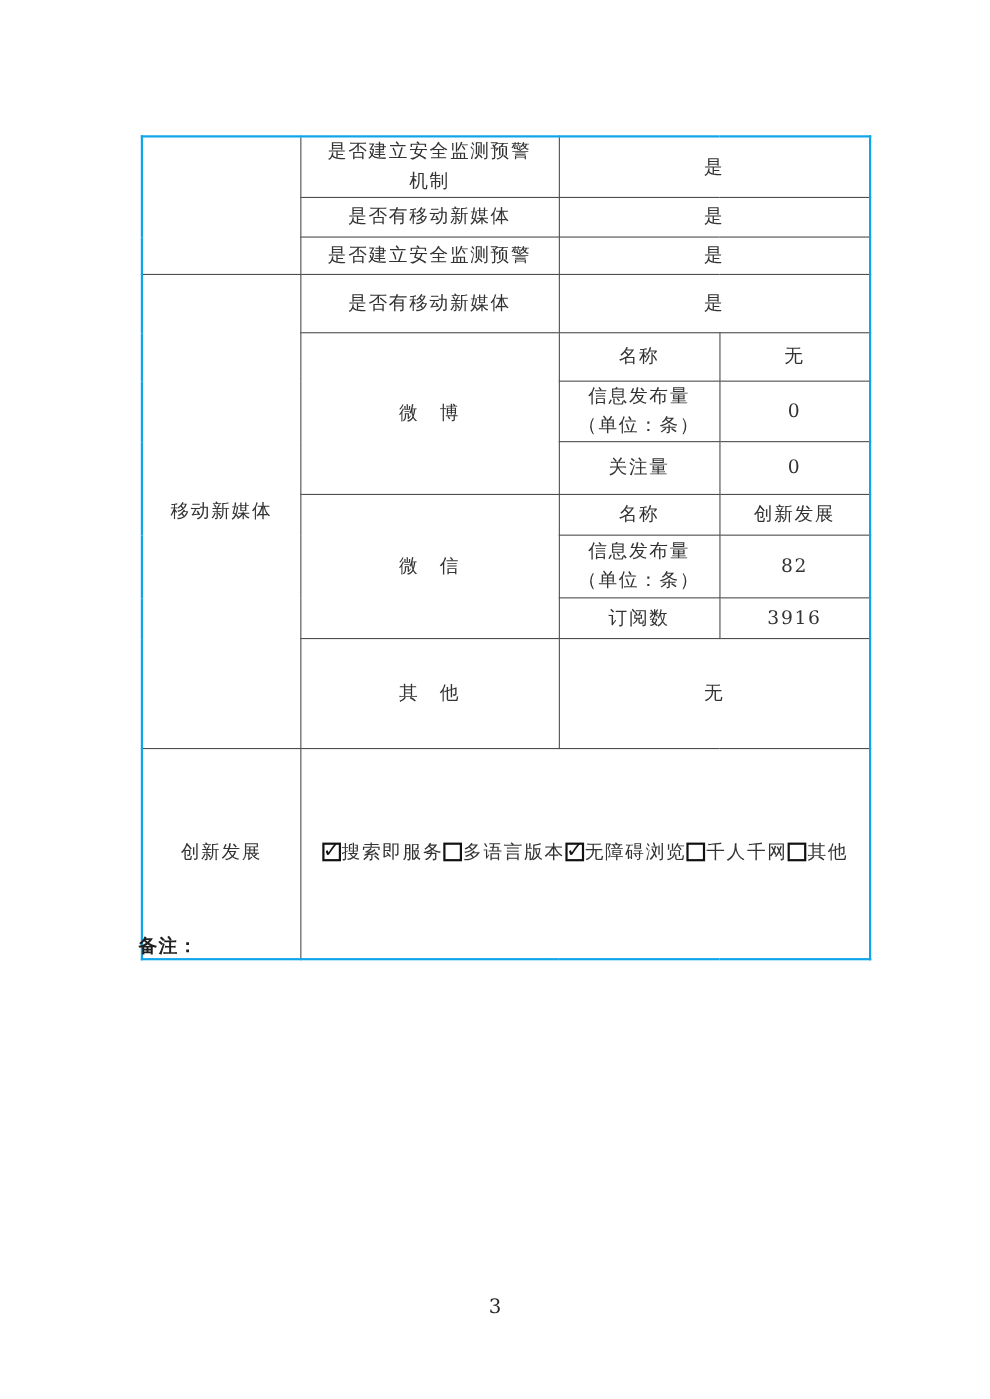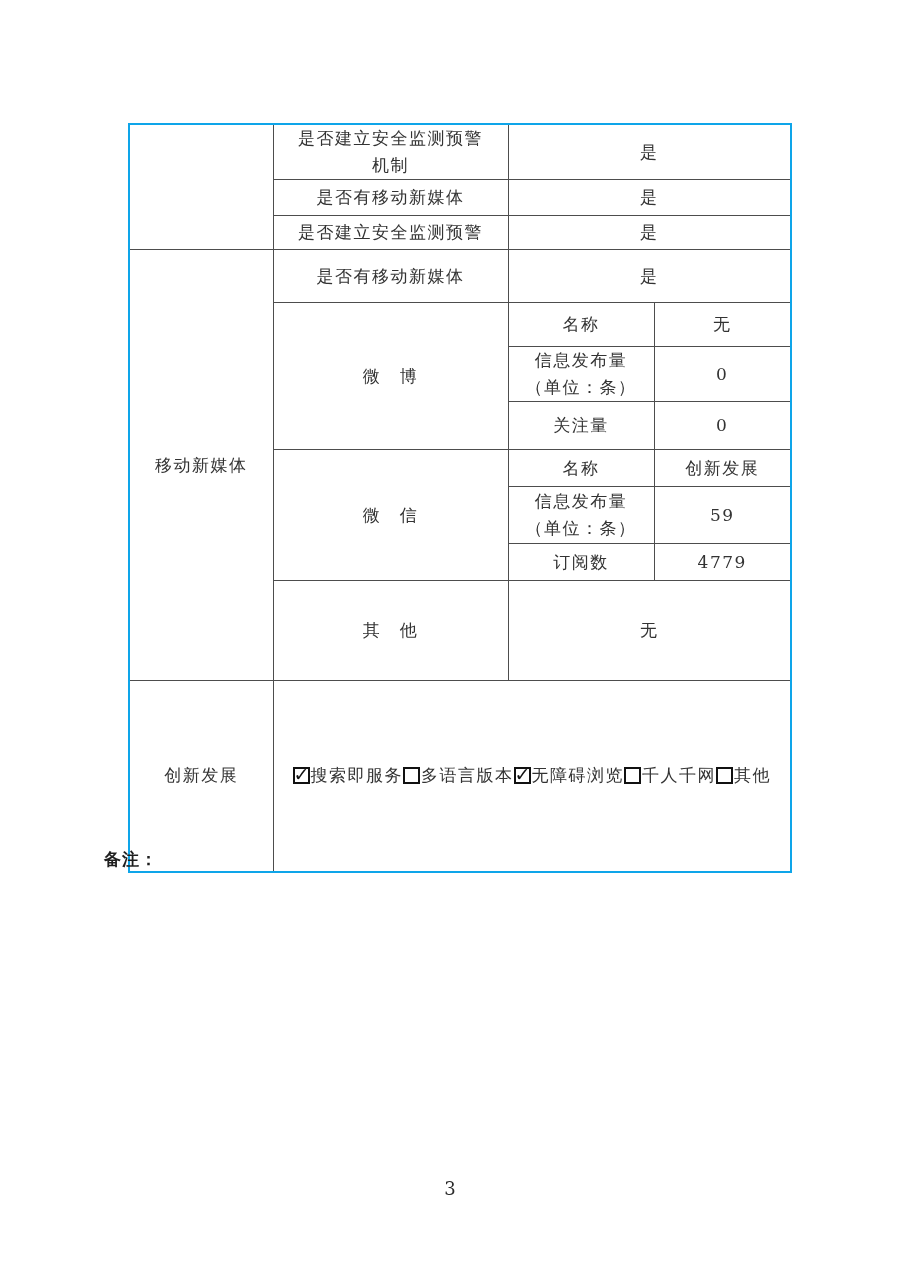--- a/index.html
+++ b/index.html
@@ -63,21 +63,21 @@
     position: absolute;
     left: -1px;
     top: -8px;
     font-size: 19px;
     font-weight: bold;
     color: #111111;
     font-family: "DejaVu Sans", sans-serif;
   }
   .remarks {
     position: absolute;
-    left: 104px;
+    left: 126px;
     top: 848px;
     font-size: 17px;
     font-weight: bold;
     letter-spacing: 1px;
     color: #1f1f1f;
     font-family: "DejaVu Sans", "Liberation Sans", sans-serif;
   }
   .page-number {
     position: absolute;
     left: 0;
@@ -136,25 +136,25 @@
         <td>0</td>
       </tr>
       <tr style="height:37px">
         <td rowspan="3">微　信</td>
         <td>名称</td>
         <td>创新发展</td>
       </tr>
       <tr style="height:57px">
         <td>信息发布量
 （单位：条）</td>
-        <td>59</td>
+        <td>82</td>
       </tr>
       <tr style="height:37px">
         <td>订阅数</td>
-        <td>4779</td>
+        <td>3916</td>
       </tr>
       <tr style="height:100px">
         <td>其　他</td>
         <td colspan="2">无</td>
       </tr>
 
       <tr style="height:191px">
         <td>创新发展</td>
         <td colspan="3" class="cb-row"><span class="cb-item"><span class="cb checked"></span><span class="cb-label">搜索即服务</span></span><span class="cb-item"><span class="cb"></span><span class="cb-label">多语言版本</span></span><span class="cb-item"><span class="cb checked"></span><span class="cb-label">无障碍浏览</span></span><span class="cb-item"><span class="cb"></span><span class="cb-label">千人千网</span></span><span class="cb-item"><span class="cb"></span><span class="cb-label">其他</span></span></td>
       </tr>

